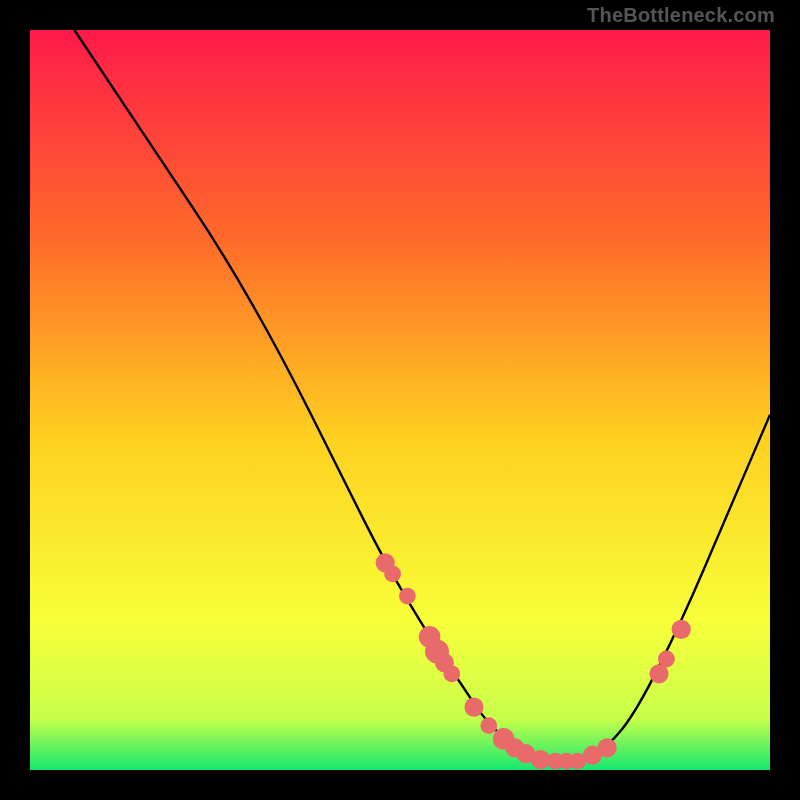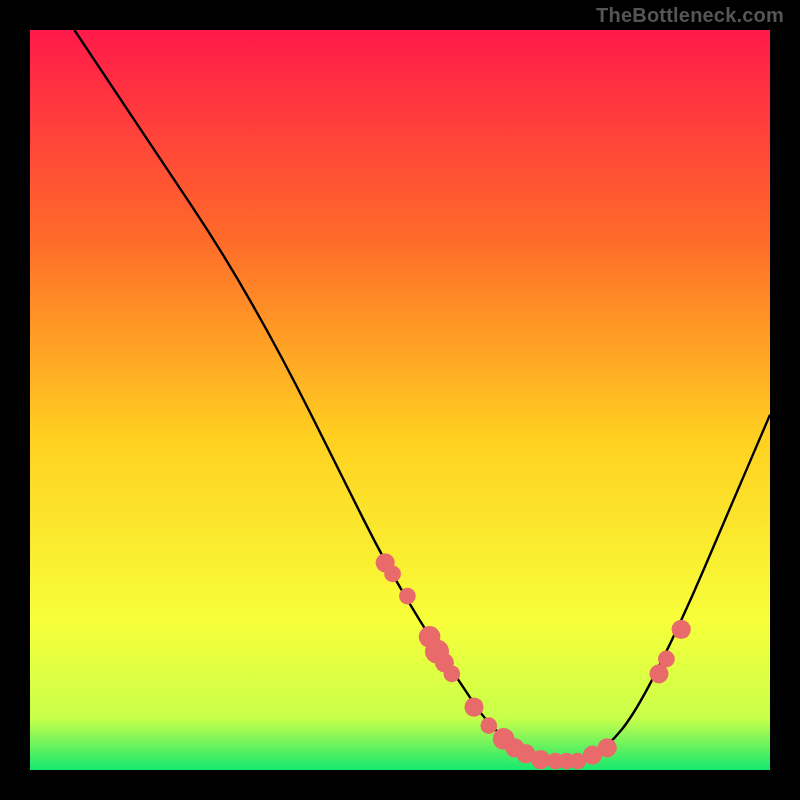--- a/index.html
+++ b/index.html
@@ -13,21 +13,21 @@
   }
   .frame {
     position: relative;
     width: 800px;
     height: 800px;
     background: #000;
   }
   .watermark {
     position: absolute;
     top: 4px;
-    right: 16px;
+    right: 25px;
     color: #555;
     font-size: 20px;
     font-weight: 600;
     letter-spacing: 0.2px;
     user-select: none;
   }
   .plot-wrap {
     position: absolute;
     left: 30px;
     top: 30px;

